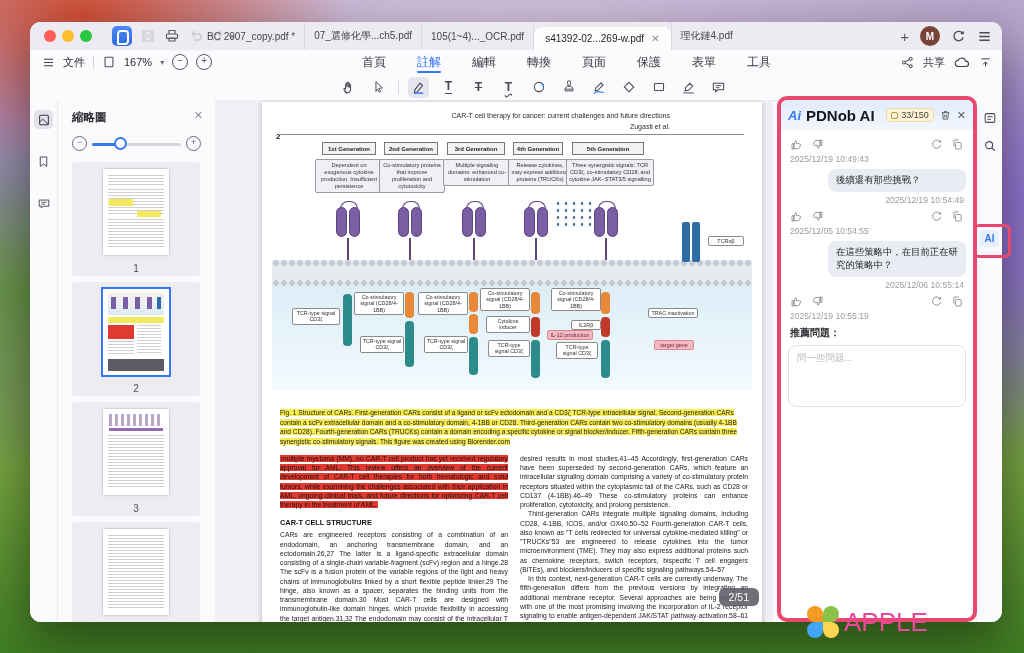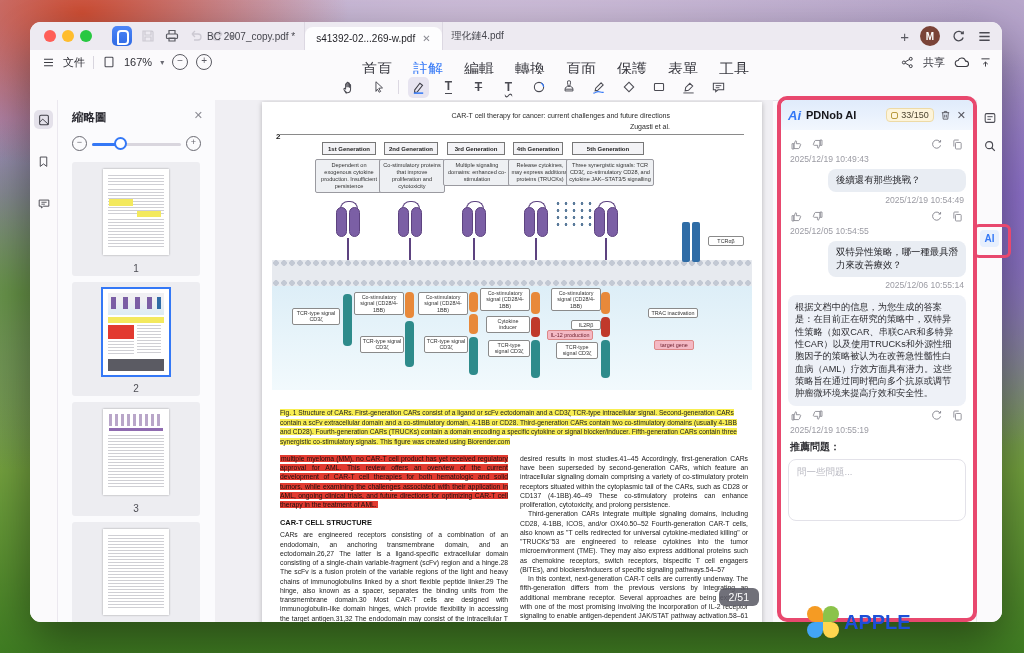--- a/index.html
+++ b/index.html
@@ -32,22 +32,22 @@
   .tb-right{position:absolute;right:10px;top:0;height:28px;display:flex;align-items:center;gap:11px;}
   .avatar{width:20px;height:20px;border-radius:50%;background:#7a4337;color:#fff;font-size:10px;
     font-weight:bold;display:flex;align-items:center;justify-content:center;}
   
   .menubar{position:absolute;left:0;top:28px;right:0;height:24px;background:#fbfafc;}
   .mleft{position:absolute;left:12px;top:0;height:24px;display:flex;align-items:center;gap:8px;
     font-size:11px;color:#2e2e35;}
   .vsep{width:1px;height:13px;background:#d8d5de;}
   .circle-btn{width:14px;height:14px;border:1.2px solid #5a5a62;border-radius:50%;font-size:10px;
     line-height:12px;text-align:center;color:#5a5a62;}
-  .nav{position:absolute;left:332px;top:0;height:24px;display:flex;align-items:center;gap:21px;
-    font-size:15px;color:#3a3a41;margin-top:7px;}
+  .nav{position:absolute;left:332px;top:0;height:24px;display:flex;align-items:center;gap:31px;
+    font-size:12px;color:#3a3a41;}
   .nav .it{position:relative;height:24px;display:flex;align-items:center;}
   .nav .it.active{color:#3478f6;font-weight:normal;}
   .nav .it.active::after{content:"";position:absolute;left:0;right:0;bottom:1px;height:2px;
     background:#3478f6;border-radius:2px;}
   .mright{position:absolute;right:10px;top:0;height:24px;display:flex;align-items:center;gap:9px;
     font-size:11px;color:#3a3a41;}
   
   .annbar{position:absolute;left:0;top:52px;right:0;height:26px;background:#fbfafc;
     border-bottom:1px solid #e7e4ec;}
   .anngrp{position:absolute;left:308px;top:0;height:26px;display:flex;align-items:center;gap:9px;}
@@ -121,21 +121,21 @@
   .h2{font-size:7.4px;font-weight:bold;margin:9px 0 2px;color:#111;}
   .pagebadge{position:absolute;right:14px;bottom:16px;background:rgba(92,92,102,.88);color:#fff;
     font-size:10.5px;padding:3px 10px;border-radius:6px;}
   
   .aibox{position:absolute;right:25px;top:74px;width:200px;height:526px;border:4px solid #e8486e;
     border-radius:10px;background:#fff;box-sizing:border-box;z-index:5;}
   .aihead{position:absolute;left:0;right:0;top:0;height:30px;border-radius:6px 6px 0 0;
     background:linear-gradient(180deg,#e0ebfb,#f2f7fe);display:flex;align-items:center;
     padding:0 7px;gap:5px;box-sizing:border-box;}
   .ailogo{font-size:13px;font-weight:900;color:#3478f6;font-style:italic;}
-  .aititle{font-size:11px;font-weight:bold;color:#17171c;}
+  .aititle{font-size:15px;font-weight:bold;color:#17171c;}
   .quota{margin-left:auto;background:#fdf4da;border:1px solid #eddaa6;border-radius:4px;
     font-size:9px;color:#4c4430;padding:1px 4px;display:flex;align-items:center;gap:3px;}
   .qcoin{width:7px;height:7px;border:1.3px solid #b99b3e;border-radius:2px;box-sizing:border-box;}
   .aibody{position:absolute;left:0;right:0;top:30px;bottom:0;padding:6px 7px;overflow:hidden;
     box-sizing:border-box;}
   .fbrow{display:flex;align-items:center;gap:8px;margin:2px 2px 3px;color:#8a8a92;}
   .fbsp{flex:1;}
   .ts{font-size:8.6px;color:#9b9ba3;margin:2px 2px 5px;}
   .ts.right{text-align:right;}
   .ubub{background:#e9edf3;border-radius:8px;padding:5px 8px;font-size:9.4px;color:#1d1d22;
@@ -153,21 +153,21 @@
   .rsico{position:absolute;left:3px;width:19px;height:19px;display:flex;align-items:center;
     justify-content:center;}
   .ai-tab{font-size:10px;font-weight:900;color:#3478f6;background:#e7effd;border-radius:4px;
     width:19px;height:17px;display:flex;align-items:center;justify-content:center;}
   .ai-ring{position:absolute;left:-4px;top:124px;width:32px;height:28px;border:3px solid #e8486e;
     border-radius:6px;z-index:6;}
   
   .wm{position:absolute;left:806px;top:604px;display:flex;align-items:center;z-index:50;}
   .clover{position:relative;width:34px;height:36px;margin-right:4px;}
   .petal{position:absolute;width:16px;height:16px;border-radius:50% 50% 50% 0;}
-  .wm .t1{font-size:20px;font-weight:700;color:#1d4ed8;letter-spacing:0;}
+  .wm .t1{font-size:26px;font-weight:400;color:#ec4899;letter-spacing:0;}
   .wm .t2{font-size:29px;font-weight:900;color:transparent;-webkit-text-stroke:1.5px #2e2e33;
     letter-spacing:1px;}
   svg{display:block;}
 </style>
 </head>
 <body>
 
 <div class="window">
 
   <div class="titlebar">
@@ -194,20 +194,26 @@
     <div class="tb-ic" style="left:180px">
       <svg viewBox="0 0 16 16" width="16" height="16">
           <path d="M12 6H6a3 3 0 0 0 0 6h4 M12 6L9 3m3 3L9 9" fill="none" stroke="#ccc9d2" stroke-width="1.3"></path>
         </svg>
       </div>
     <div class="tb-ic" style="left:200px;top:10px;font-size:8px;color:#8a8a92">▾</div>
 
     <div class="tabs">
       <div class="tab">
           <span>BC 2007_copy.pdf *</span>
+        </div>
+      <div class="tab">
+          <span>07_選修化學...ch5.pdf</span>
+        </div>
+      <div class="tab">
+          <span>105(1~4)..._OCR.pdf</span>
         </div>
       <div class="tab active">
         <span>s41392-02...269-w.pdf</span>
         <span class="x">✕</span>
         </div>
       <div class="tab" style="border-left:1px solid #dcd8e2;border-right:none">
           <span>理化鏈4.pdf</span>
         </div>
     </div>
 
@@ -566,24 +572,23 @@
         <svg viewBox="0 0 16 16" width="13" height="13">
             <path d="M12.5 5A5 5 0 1 0 13 9 M13 2.5V5h-2.5" fill="none" stroke="#8a8a92" stroke-width="1.2"></path>
           </svg>
         <svg viewBox="0 0 16 16" width="13" height="13">
             <rect x="5.5" y="5.5" width="7" height="8" rx="1" fill="none" stroke="#8a8a92" stroke-width="1.1"></rect>
             <path d="M3.5 10.5v-7a1 1 0 0 1 1-1h5" fill="none" stroke="#8a8a92" stroke-width="1.1"></path>
           </svg>
       </div>
       <div class="ts">2025/12/05 10:54:55</div>
 
-      <div class="ubub">双特异性策略，哪一種最具潛力來改善療效？</div>
+      <div class="ubub">在這些策略中，在目前正在研究的策略中？</div>
       <div class="ts right">2025/12/06 10:55:14</div>
 
-      <div class="abub">根据文档中的信息，为您生成的答案是：在目前正在研究的策略中，双特异性策略（如双CAR、串联CAR和多特异性CAR）以及使用TRUCKs和外源性细胞因子的策略被认为在改善急性髓性白血病（AML）疗效方面具有潜力。这些策略旨在通过同时靶向多个抗原或调节肿瘤微环境来提高疗效和安全性。</div>
       <div class="fbrow">
         <svg viewBox="0 0 16 16" width="13" height="13">
             <path d="M2.5 7h2.3v6.5H2.5z M4.8 13V8l2-4.6c.9 0 1.5.7 1.3 1.7L7.7 7h4.3c.8 0 1.3.7 1 1.4l-1.5 3.8c-.2.5-.6.8-1.1.8z" fill="none" stroke="#8a8a92" stroke-width="1.1"></path>
           </svg>
         <svg viewBox="0 0 16 16" width="13" height="13" style="transform:rotate(180deg)">
             <path d="M2.5 7h2.3v6.5H2.5z M4.8 13V8l2-4.6c.9 0 1.5.7 1.3 1.7L7.7 7h4.3c.8 0 1.3.7 1 1.4l-1.5 3.8c-.2.5-.6.8-1.1.8z" fill="none" stroke="#8a8a92" stroke-width="1.1"></path>
           </svg>
         <span class="fbsp"></span>
         <svg viewBox="0 0 16 16" width="13" height="13">
             <path d="M12.5 5A5 5 0 1 0 13 9 M13 2.5V5h-2.5" fill="none" stroke="#8a8a92" stroke-width="1.2"></path>

